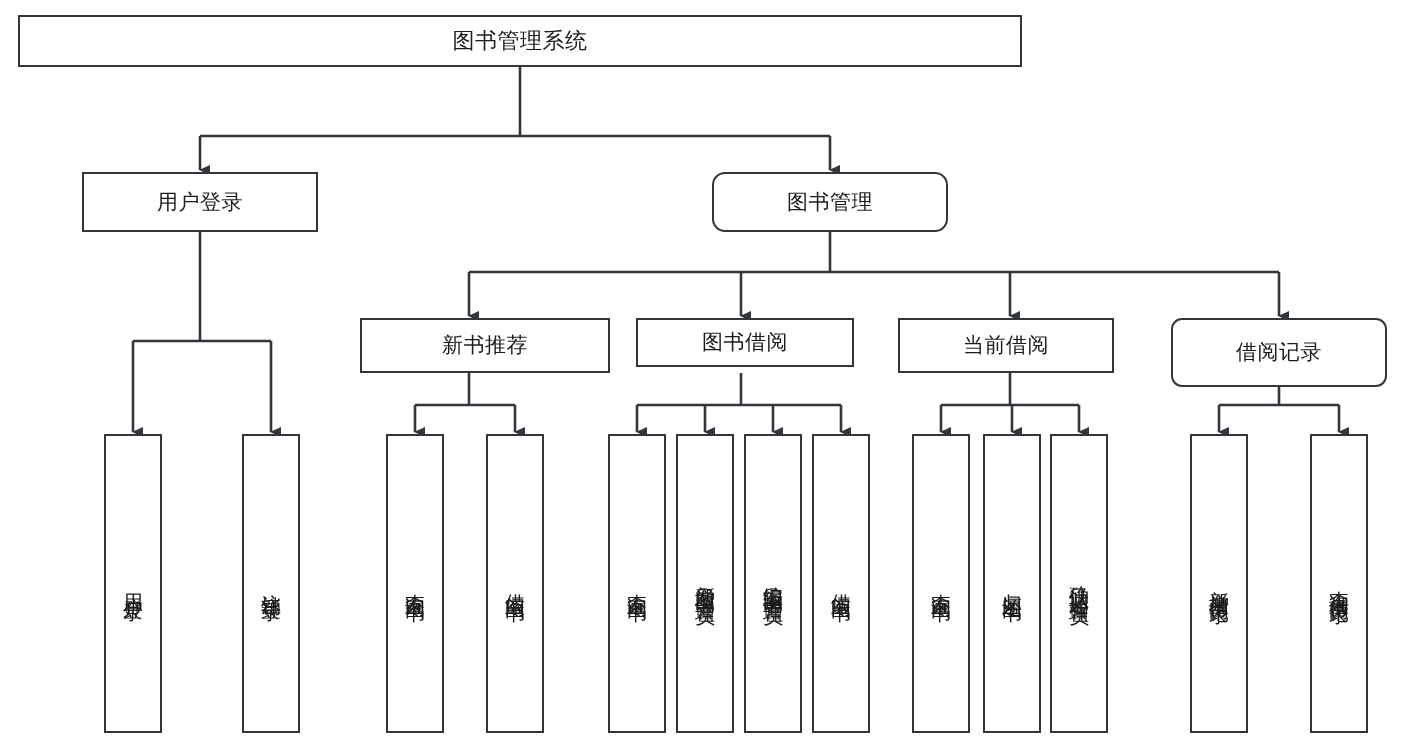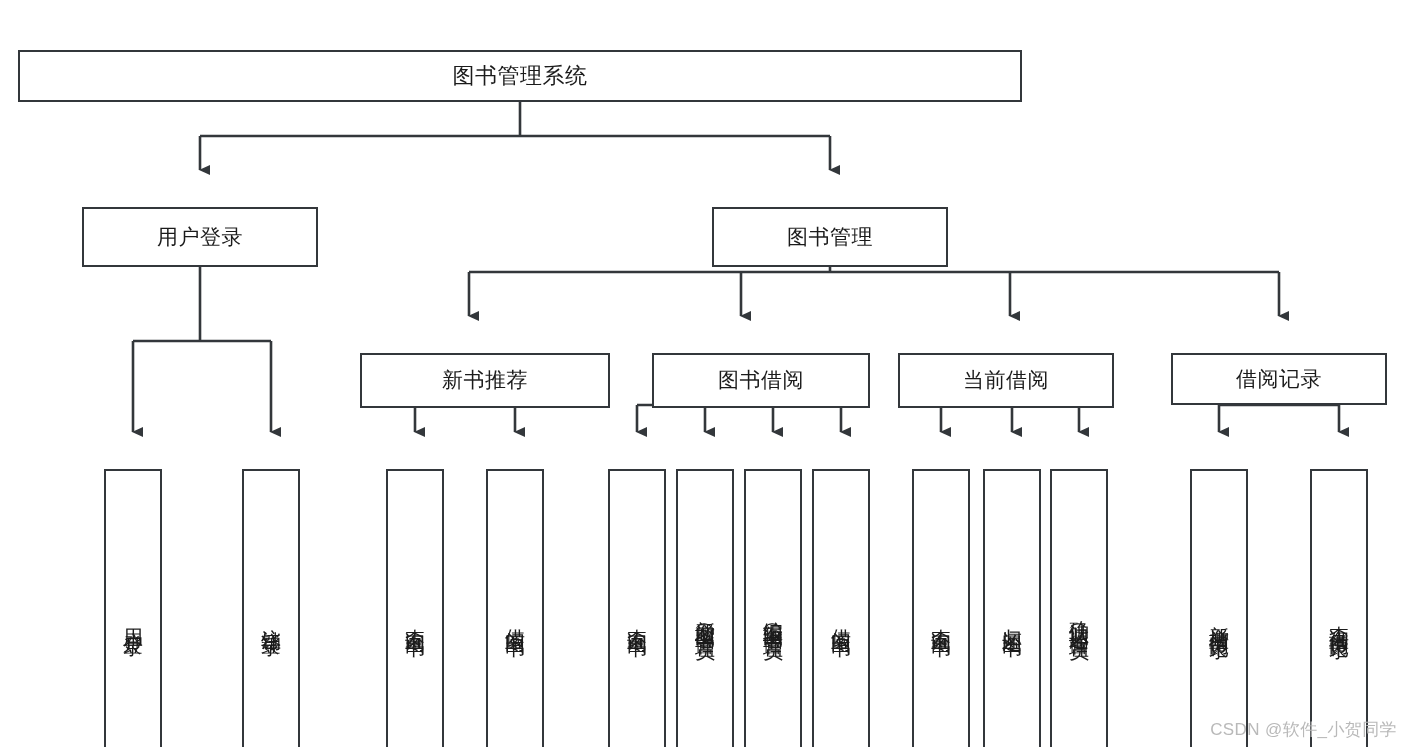--- a/index.html
+++ b/index.html
@@ -26,21 +26,20 @@
   }
   .node-box {
     position: absolute;
     box-sizing: border-box;
     background: #ffffff;
     border: 2px solid #33373b;
     display: flex;
     align-items: center;
     justify-content: center;
     overflow: hidden;
-    margin-top: 35px;
   }
   .node-label {
     color: #1b1b1b;
     font-size: 21px;
     line-height: 1.25;
     letter-spacing: 0.5px;
     text-align: center;
     white-space: nowrap;
   }
   .node-label.vertical {
@@ -110,33 +109,33 @@
       </g>
   </svg>
 
   <div id="nodes-layer">
       <div class="node-box level-root" style="left: 18px; top: 15px; width: 1004px; height: 52px;">
         <div class="node-label">图书管理系统</div>
       </div>
       <div class="node-box level-l1" style="left: 82px; top: 172px; width: 236px; height: 60px;">
         <div class="node-label">用户登录</div>
       </div>
-      <div class="node-box level-l1" style="left: 712px; top: 172px; width: 236px; height: 60px;">
+      <div class="node-box level-l1" style="left: 712px; top: 172px; width: 236px; height: 60px; border-radius: 13px;">
         <div class="node-label">图书管理</div>
       </div>
       <div class="node-box level-l2" style="left: 360px; top: 318px; width: 250px; height: 55px;">
         <div class="node-label">新书推荐</div>
       </div>
-      <div class="node-box level-l2" style="left: 652px; top: 318px; width: 218px; height: 55px;">
+      <div class="node-box level-l2" style="left: 636px; top: 318px; width: 218px; height: 49px;">
         <div class="node-label">图书借阅</div>
       </div>
       <div class="node-box level-l2" style="left: 898px; top: 318px; width: 216px; height: 55px;">
         <div class="node-label">当前借阅</div>
       </div>
-      <div class="node-box level-l2" style="left: 1171px; top: 318px; width: 216px; height: 52px;">
+      <div class="node-box level-l2" style="left: 1171px; top: 318px; width: 216px; height: 69px; border-radius: 11px;">
         <div class="node-label">借阅记录</div>
       </div>
       <div class="node-box level-leaf" style="left: 104px; top: 434px; width: 58px; height: 299px;">
         <div class="node-label vertical">用户登录</div>
       </div>
       <div class="node-box level-leaf" style="left: 242px; top: 434px; width: 58px; height: 299px;">
         <div class="node-label vertical">注销登录</div>
       </div>
       <div class="node-box level-leaf" style="left: 386px; top: 434px; width: 58px; height: 299px;">
         <div class="node-label vertical">查询图书</div>
@@ -166,14 +165,13 @@
         <div class="node-label vertical">确认归还（管理员）</div>
       </div>
       <div class="node-box level-leaf" style="left: 1190px; top: 434px; width: 58px; height: 299px;">
         <div class="node-label vertical">新增借阅记录</div>
       </div>
       <div class="node-box level-leaf" style="left: 1310px; top: 434px; width: 58px; height: 299px;">
         <div class="node-label vertical">查询借阅记录</div>
       </div>
     </div>
 
-  <div class="watermark">CSDN @软件_小贺同学</div>
 </div>
 
 </body></html>

